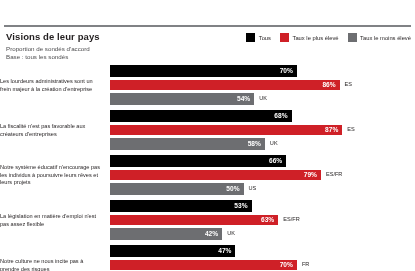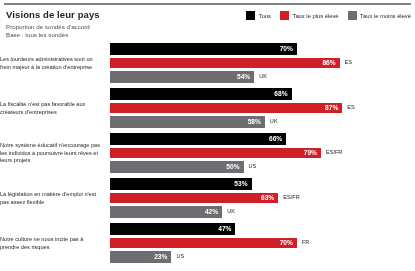--- a/index.html
+++ b/index.html
@@ -12,20 +12,21 @@
     height: 271px;
     font-family: "Liberation Sans", sans-serif;
     color: #231f20;
     overflow: hidden;
     position: relative;
   }
   .sheet {
     position: absolute;
     inset: 0;
     background: #ffffff;
+    margin-top: 22px;
   }
   .top-rule {
     position: absolute;
     left: 4px;
     top: 3px;
     width: 407px;
     height: 2px;
     background: #808285;
   }
   .header {

